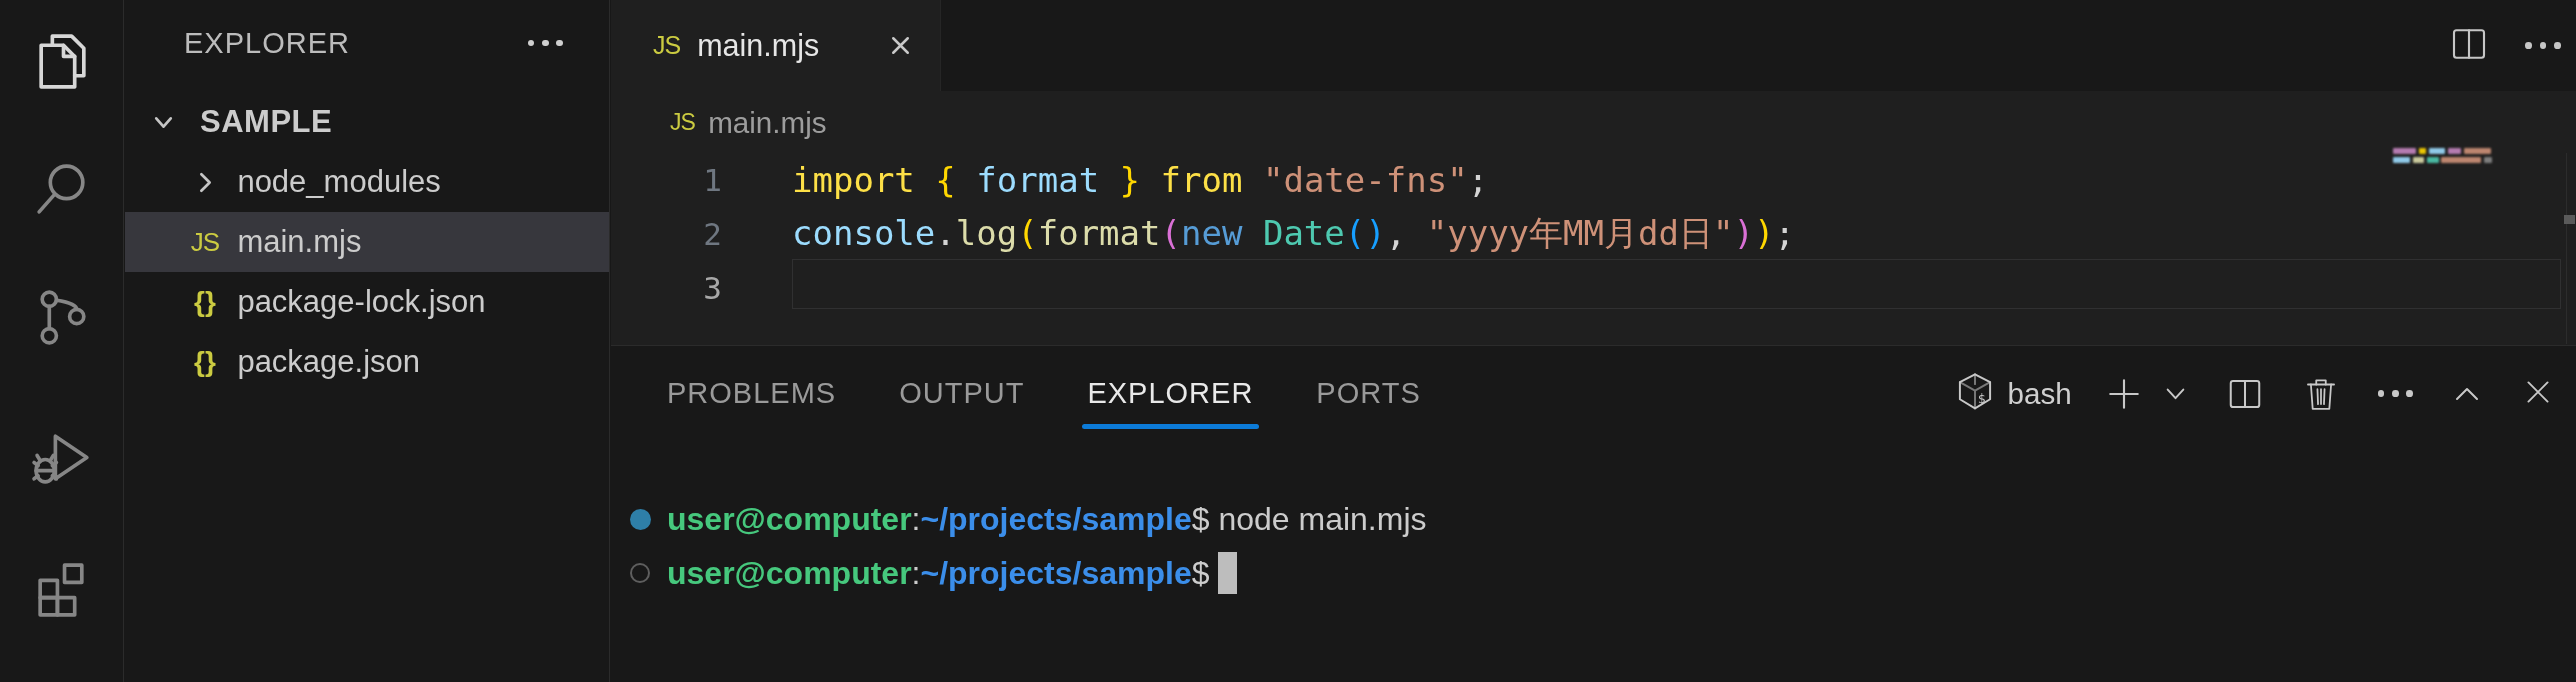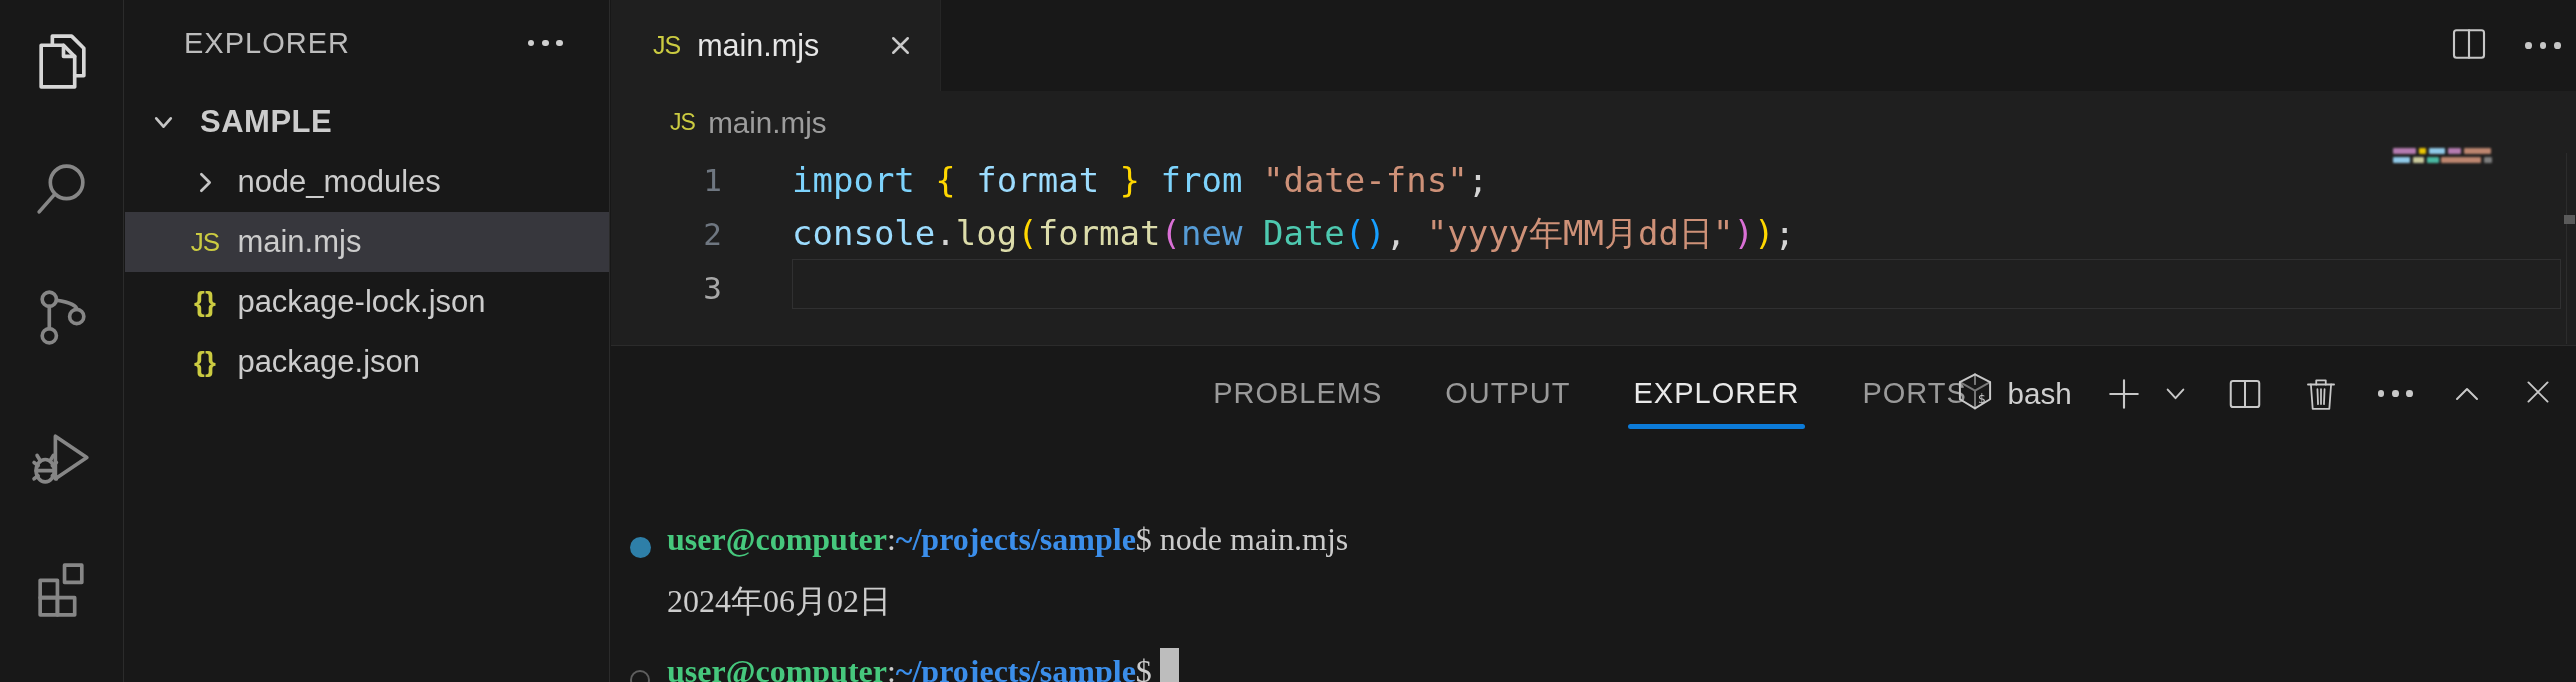--- a/index.html
+++ b/index.html
@@ -44,45 +44,45 @@
   .tab-actions>*{cursor:pointer;}
   .breadcrumb{position:absolute;top:91px;left:0;right:0;height:63px;display:flex;align-items:center;padding-left:59px;background:#1f1f1f;}
   .breadcrumb .badge-js{font-size:23px;}
   .bc-label{margin-left:13.3px;font-size:29.6px;color:#9d9d9d;}
 
   .code{position:absolute;top:153px;left:0;right:0;}
   .cline{height:54px;display:flex;align-items:center;font-family:"DejaVu Sans Mono",monospace;font-size:34px;white-space:pre;}
   .lnum{width:143px;text-align:right;padding-right:32px;color:#6f7781;font-size:31px;flex-shrink:0;}
   .cline.current .lnum{color:#a8a8a8;}
   .ltext{margin-left:38px;}
-  .tk-keyword{color:#7dd3fc}.tk-brace1{color:#ffd700}.tk-brace2{color:#da70d6}.tk-brace3{color:#179fff}
+  .tk-keyword{color:#fde047}.tk-brace1{color:#ffd700}.tk-brace2{color:#da70d6}.tk-brace3{color:#179fff}
   .tk-var{color:#9CDCFE}.tk-func{color:#DCDCAA}.tk-kw2{color:#569CD6}.tk-class{color:#4EC9B0}
   .tk-string{color:#CE9178}.tk-plain{color:#d4d4d4}
   .current-box{position:absolute;left:181px;right:15.3px;top:259px;height:50px;border:1.9px solid #303031;pointer-events:none;}
 
   .minimap{position:absolute;top:148px;right:80px;width:103px;filter:blur(0.8px);opacity:.9;}
   .mm-row{display:flex;gap:2.9px;height:5.7px;margin-bottom:3.8px;}
   .mm-row i{display:block;height:5.7px;border-radius:1px;}
   .scroll-line{position:absolute;right:8.6px;top:153px;width:1.9px;height:191px;background:rgba(255,255,255,0.06);}
   .ruler-mark{position:absolute;right:1px;top:215px;width:11.4px;height:8.6px;background:#5a5a5a;}
 
   
   .panel{position:absolute;left:0;right:0;top:345px;bottom:0;background:#181818;border-top:1px solid #2b2b2b;}
-  .panel-header{position:relative;height:95px;display:flex;align-items:center;padding-left:56px;justify-content:center;}
+  .panel-header{position:relative;height:95px;display:flex;align-items:center;padding-left:56px;}
   .ptab{margin-right:63px;font-size:29px;letter-spacing:1px;color:#9a9a9a;position:relative;height:95px;display:flex;align-items:center;cursor:pointer;}
   .ptab.active{color:#e9e9e9;}
   .ptab.active::after{content:"";position:absolute;left:-5.7px;right:-5.7px;bottom:12.4px;height:4.8px;background:#0c7bd8;border-radius:2.9px;}
   .panel-actions{position:absolute;right:21px;top:0;height:95px;display:flex;align-items:center;color:#c8c8c8;}
   .panel-actions>*{cursor:pointer;}
   .shell-label{font-size:29.6px;color:#cfcfcf;margin:0 32px 0 11.4px;cursor:pointer;}
   .pa-gap{margin-right:38px;display:flex;align-items:center;}
   .pa-gap-sm{margin-right:19px;display:flex;align-items:center;}
 
   .terminal{position:absolute;top:95px;left:0;right:0;bottom:0;padding-top:51px;cursor:text;}
-  .term-row{height:54px;display:flex;align-items:flex-end;font-family:Liberation Serif, serif;font-size:32px;white-space:pre;margin-top:12px;}
+  .term-row{height:54px;display:flex;align-items:center;font-family:Liberation Sans, sans-serif;font-size:32px;white-space:pre;}
   .tdec{width:56px;padding-left:19px;flex-shrink:0;display:flex;align-items:center;}
   .dot-success{width:21px;height:21px;border-radius:50%;background:#2e7fa8;}
   .dot-pending{width:20px;height:20px;border-radius:50%;border:2.9px solid #5e5e5e;}
   .seg-green{color:#46c87d;font-weight:bold;}
   .seg-blue{color:#3b8eea;font-weight:bold;}
   .seg-white{color:#cccccc;}
   .seg-plain{color:#cccccc;}
   .cursor-block{display:inline-block;width:19px;height:42px;background:#bdbdbd;vertical-align:middle;}
 </style>
 </head>
@@ -299,20 +299,19 @@
           </span>
           <span>
             <svg class="icon-svg" viewBox="0 0 64 64" width="34" height="34" style="stroke-width:3.6">
                 <path d="M14 14 L50 50 M50 14 L14 50"></path>
               </svg>
           </span>
         </div>
       </div>
       <div class="terminal" id="terminal">
           <div class="term-row"><span class="tdec"><span class="dot-success"></span></span><span class="seg-green">user@computer</span><span class="seg-white">:</span><span class="seg-blue">~/projects/sample</span><span class="seg-white">$</span><span class="seg-plain"> node main.mjs</span></div>
-          <div class="term-row"><span class="tdec"></span><span class="seg-plain">2024年06月02日</span></div>
           <div class="term-row"><span class="tdec"><span class="dot-pending"></span></span><span class="seg-green">user@computer</span><span class="seg-white">:</span><span class="seg-blue">~/projects/sample</span><span class="seg-white">$</span><span class="seg-plain"> </span><span class="cursor-block"></span></div>
         </div>
     </section>
 
   </main>
 </div>
 
 
 </body></html>

